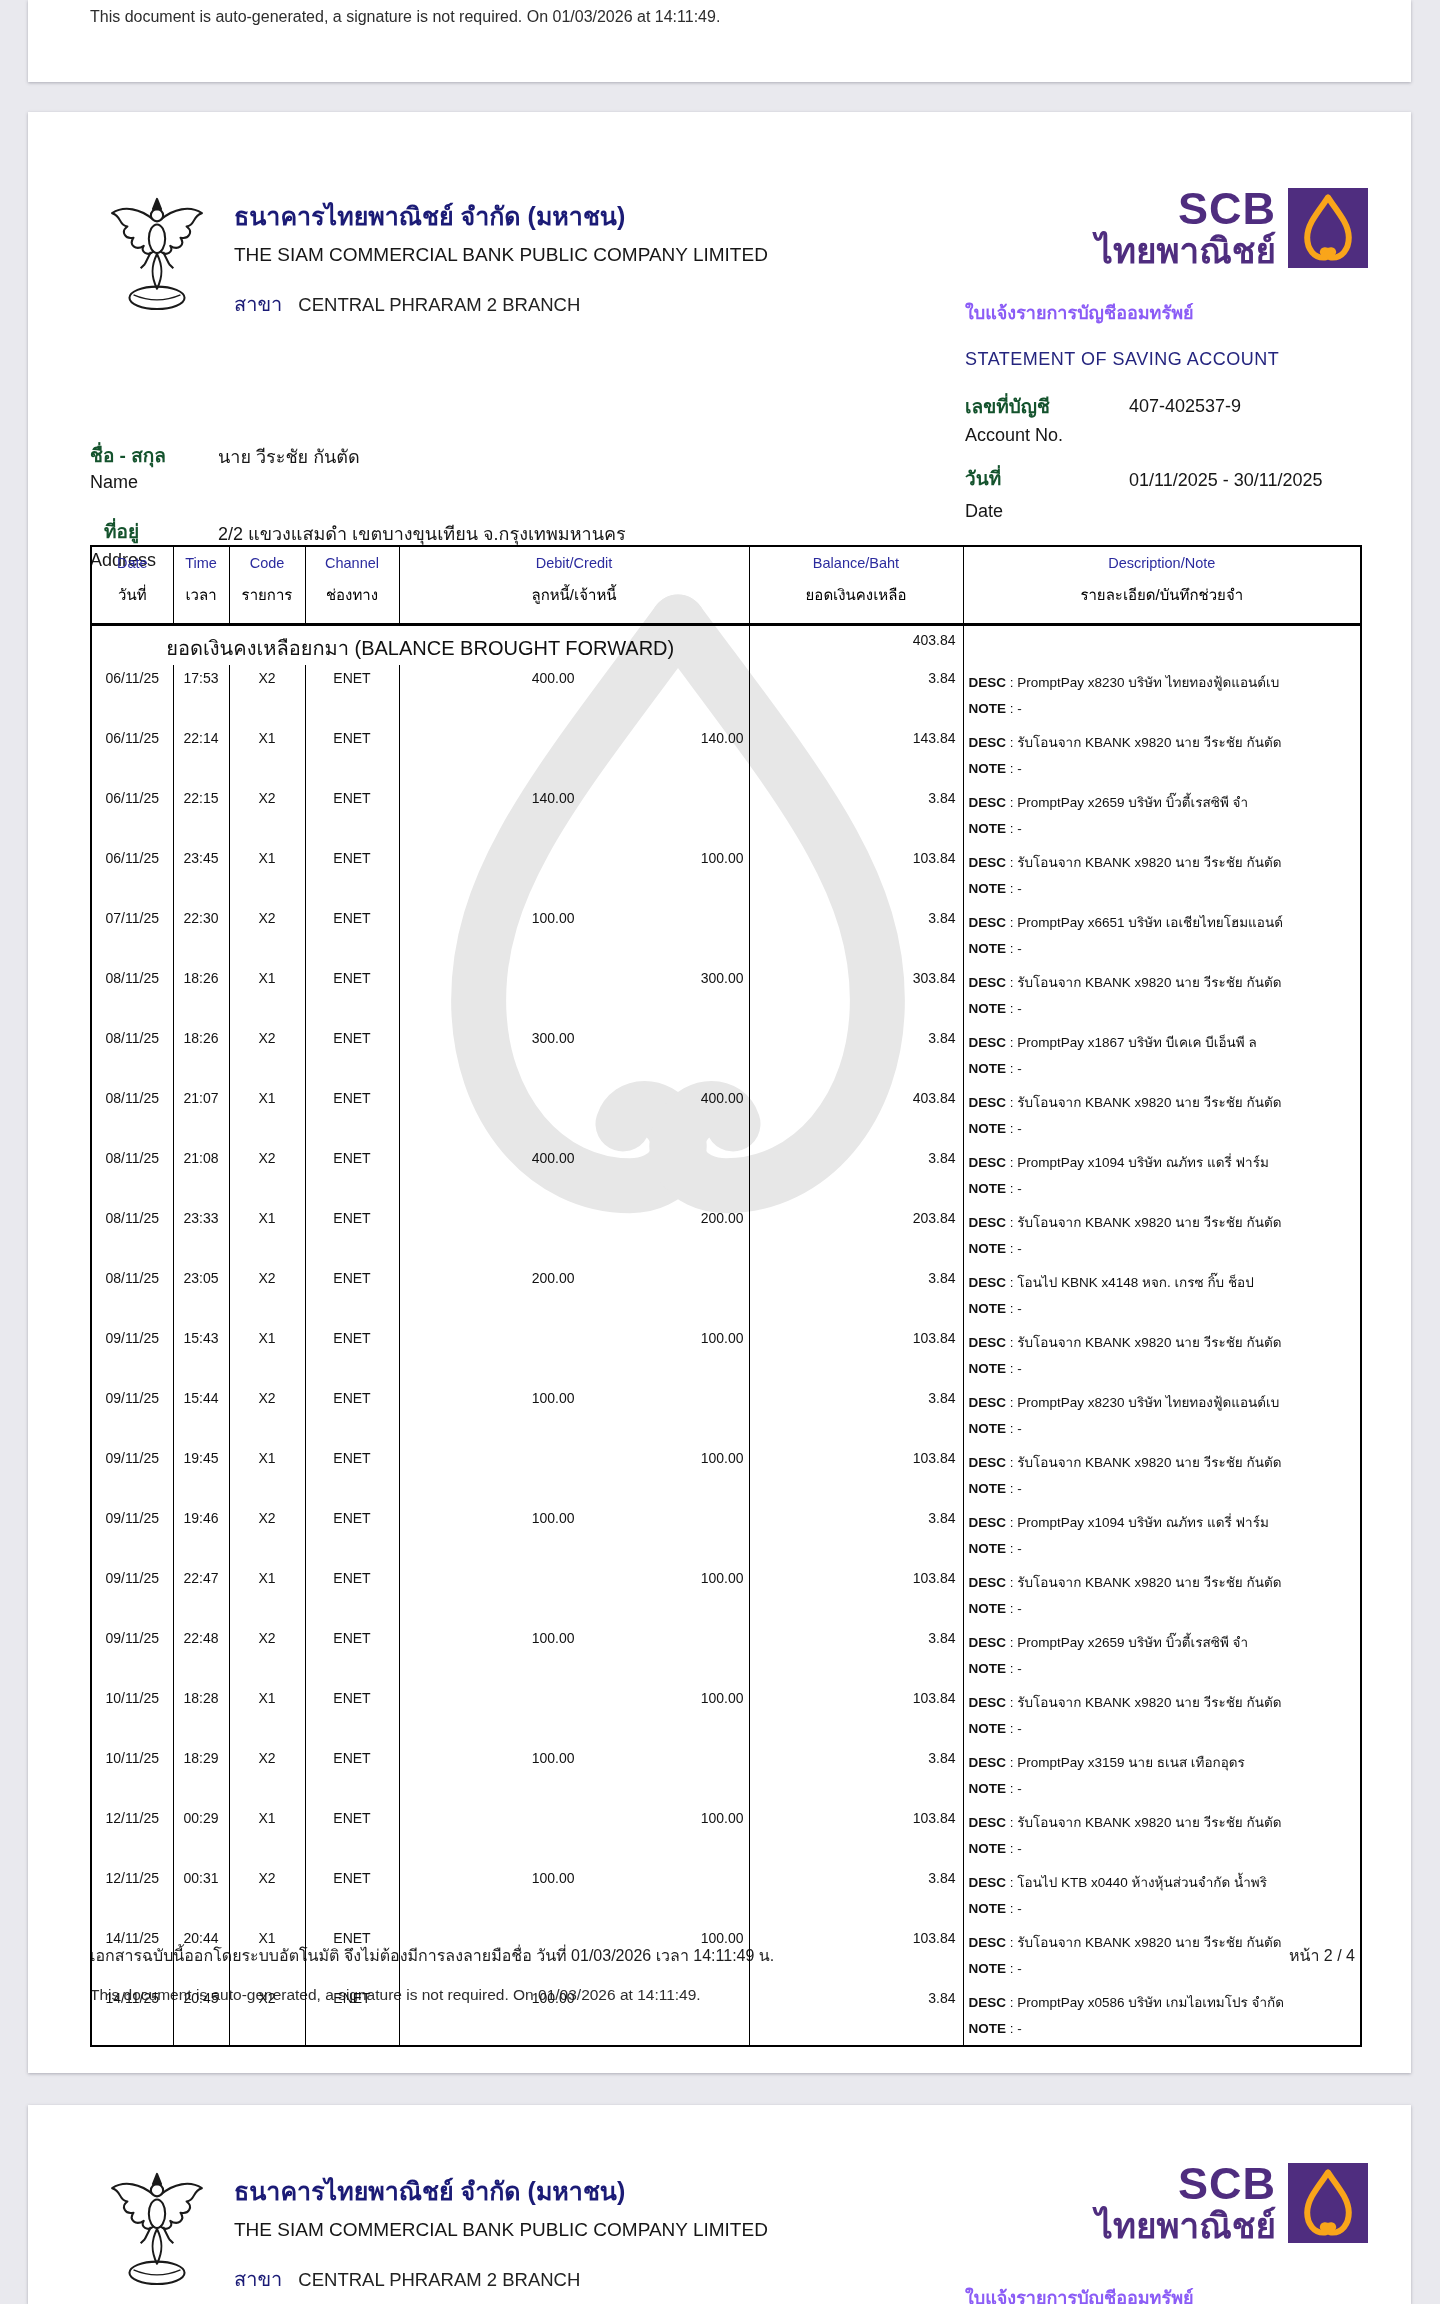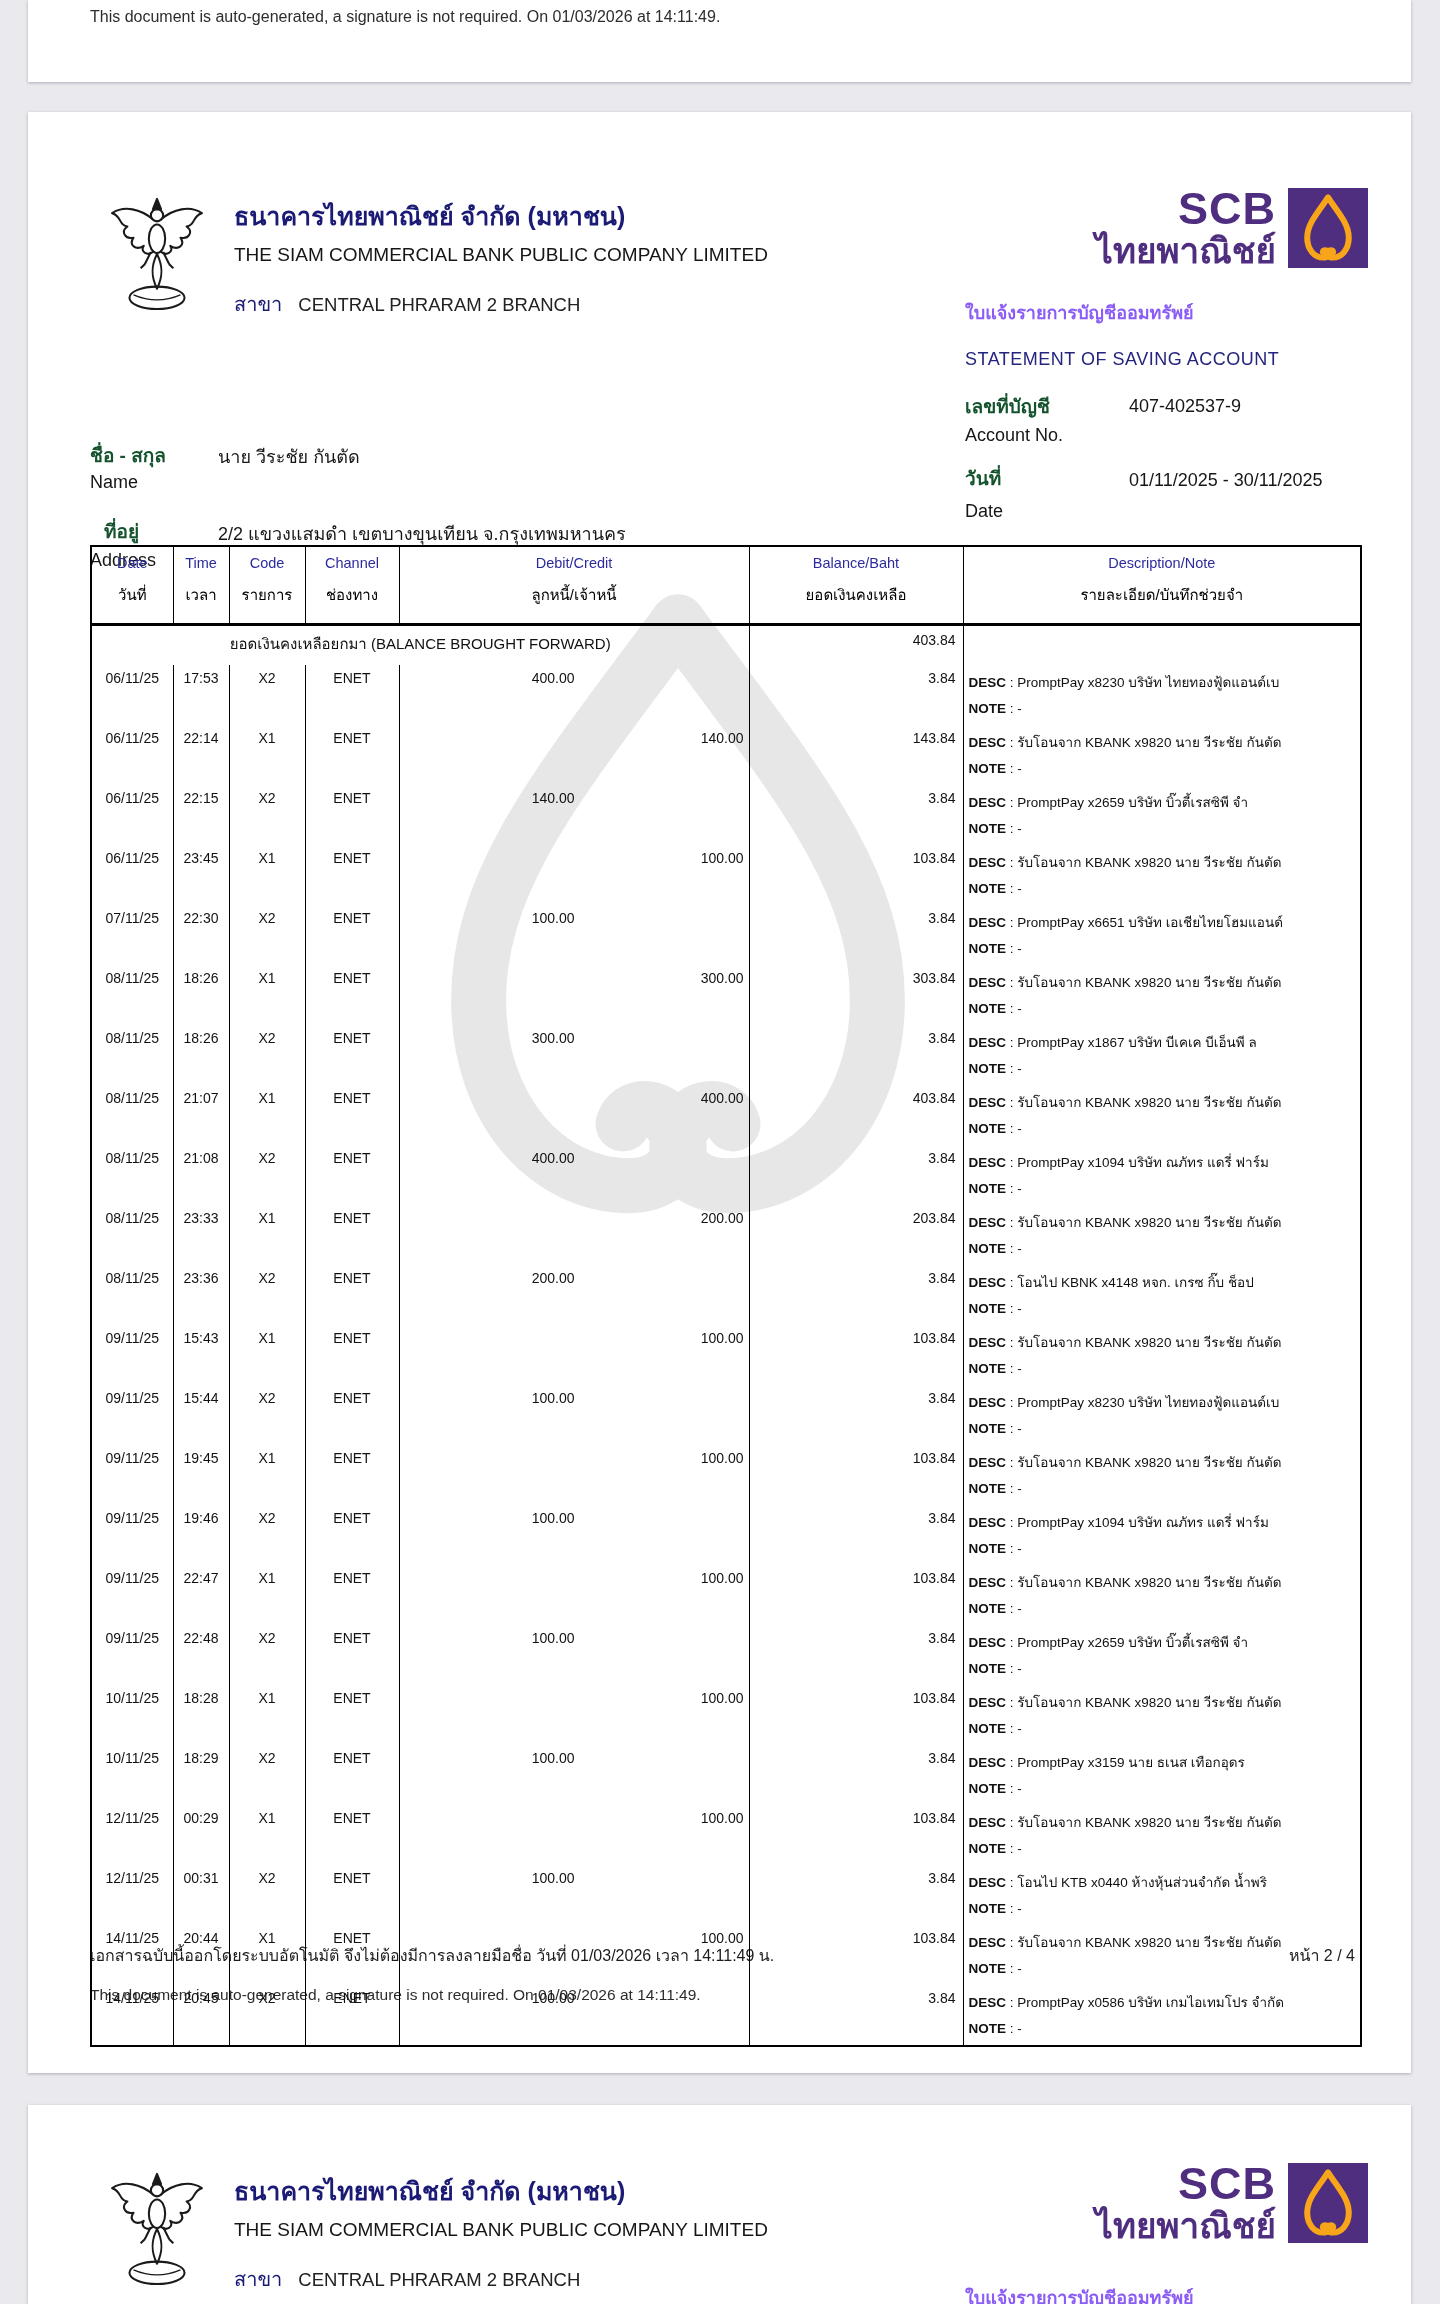--- a/index.html
+++ b/index.html
@@ -52,21 +52,21 @@
     font-size:14px;color:#111;
   }
   .stmt-table th,.stmt-table td{border-left:1.5px solid #000;border-right:1.5px solid #000;padding:0;}
   .stmt-table{border:2px solid #000;}
   .stmt-table thead th{border-bottom:3px solid #000;height:76px;vertical-align:top;font-weight:normal;}
   .hdr-en{margin-top:8px;font-size:14.5px;color:#2b2b9e;text-align:center;}
   .hdr-th{margin-top:12px;font-size:15px;color:#000;text-align:center;}
   .stmt-table tbody td{border-top:0;border-bottom:0;vertical-align:top;height:55px;padding-top:5px;}
   td.c{text-align:center;}
   tr.bf-row td{height:33px;padding-top:6px;}
-  .bf-label{text-align:center;font-size:15px;}
+  .bf-label{text-align:center;font-size:20px;}
   .amt-debit{width:175px;text-align:right;}
   .amt-credit{text-align:right;padding-right:5px;}
   td.balance{text-align:right;padding-right:7px;}
   td.desc{font-size:13.5px;}
   .desc-line,.note-line{line-height:26px;padding-left:5px;white-space:nowrap;overflow:hidden;}
   .lbl{font-weight:bold;}
 
   
   .foot-th{position:absolute;left:62px;top:1831px;font-size:16px;color:#1c1c1c;}
   .foot-page{position:absolute;right:56px;top:1831px;font-size:16px;color:#1c1c1c;}
@@ -321,21 +321,21 @@
             <div class="amt-credit">200.00</div>
           </td>
           <td class="balance">203.84</td>
           <td class="desc">
             <div class="desc-line"><span class="lbl">DESC</span> : รับโอนจาก KBANK x9820 นาย วีระชัย กันตัด</div>
             <div class="note-line"><span class="lbl">NOTE</span> : -</div>
           </td>
         </tr>
         <tr>
           <td class="c">08/11/25</td>
-          <td class="c">23:36</td>
+          <td class="c">23:05</td>
           <td class="c">X2</td>
           <td class="c">ENET</td>
           <td>
             <div class="amt-debit">200.00</div>
           </td>
           <td class="balance">3.84</td>
           <td class="desc">
             <div class="desc-line"><span class="lbl">DESC</span> : โอนไป KBNK x4148 หจก. เกรซ กิ๊บ ช็อป</div>
             <div class="note-line"><span class="lbl">NOTE</span> : -</div>
           </td>

